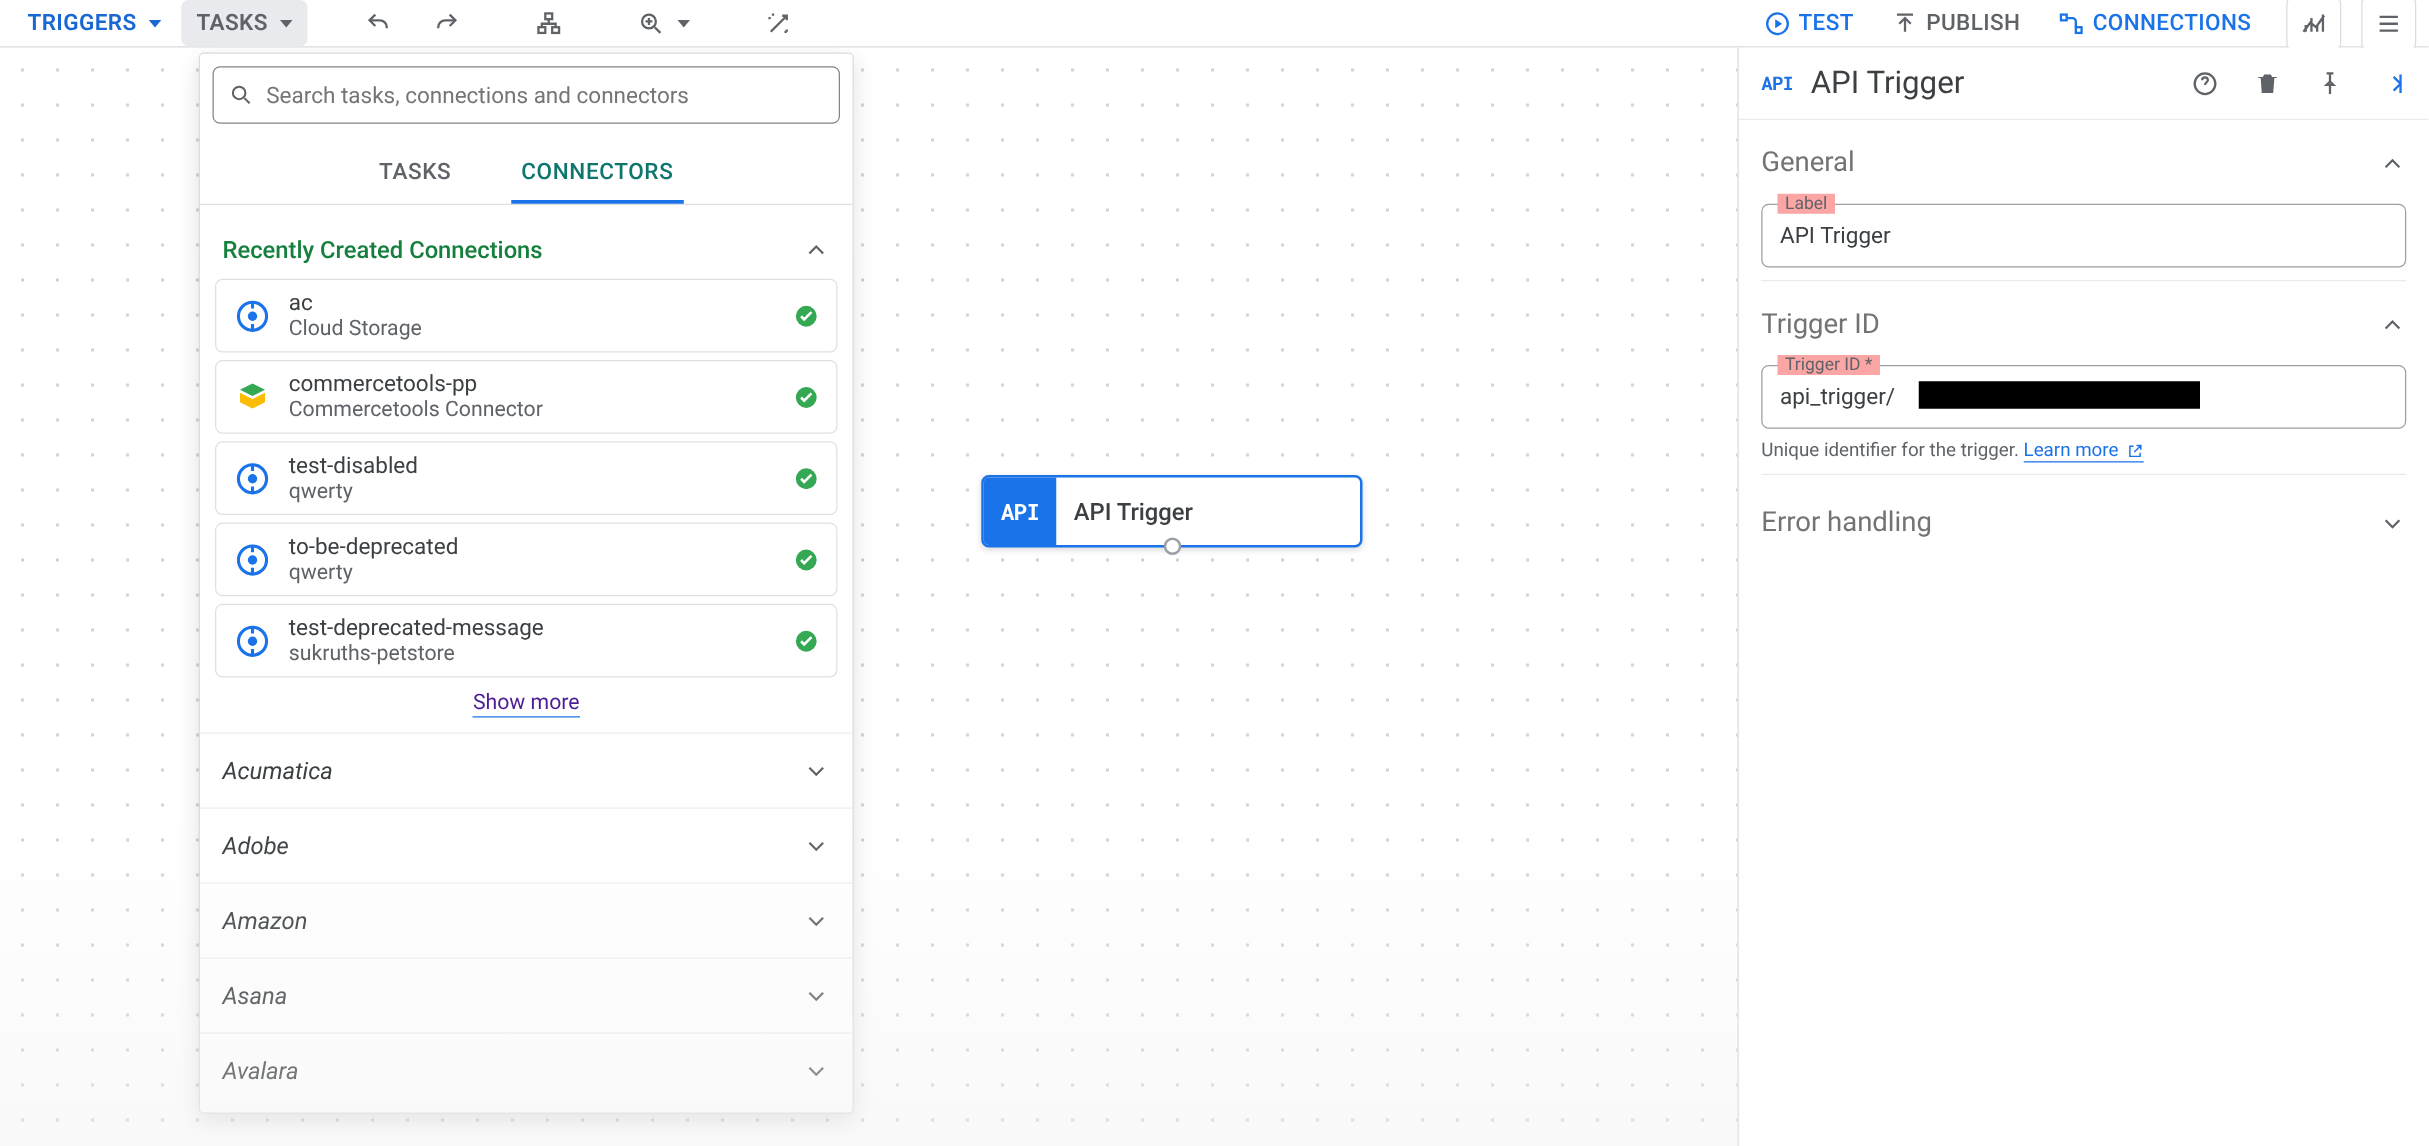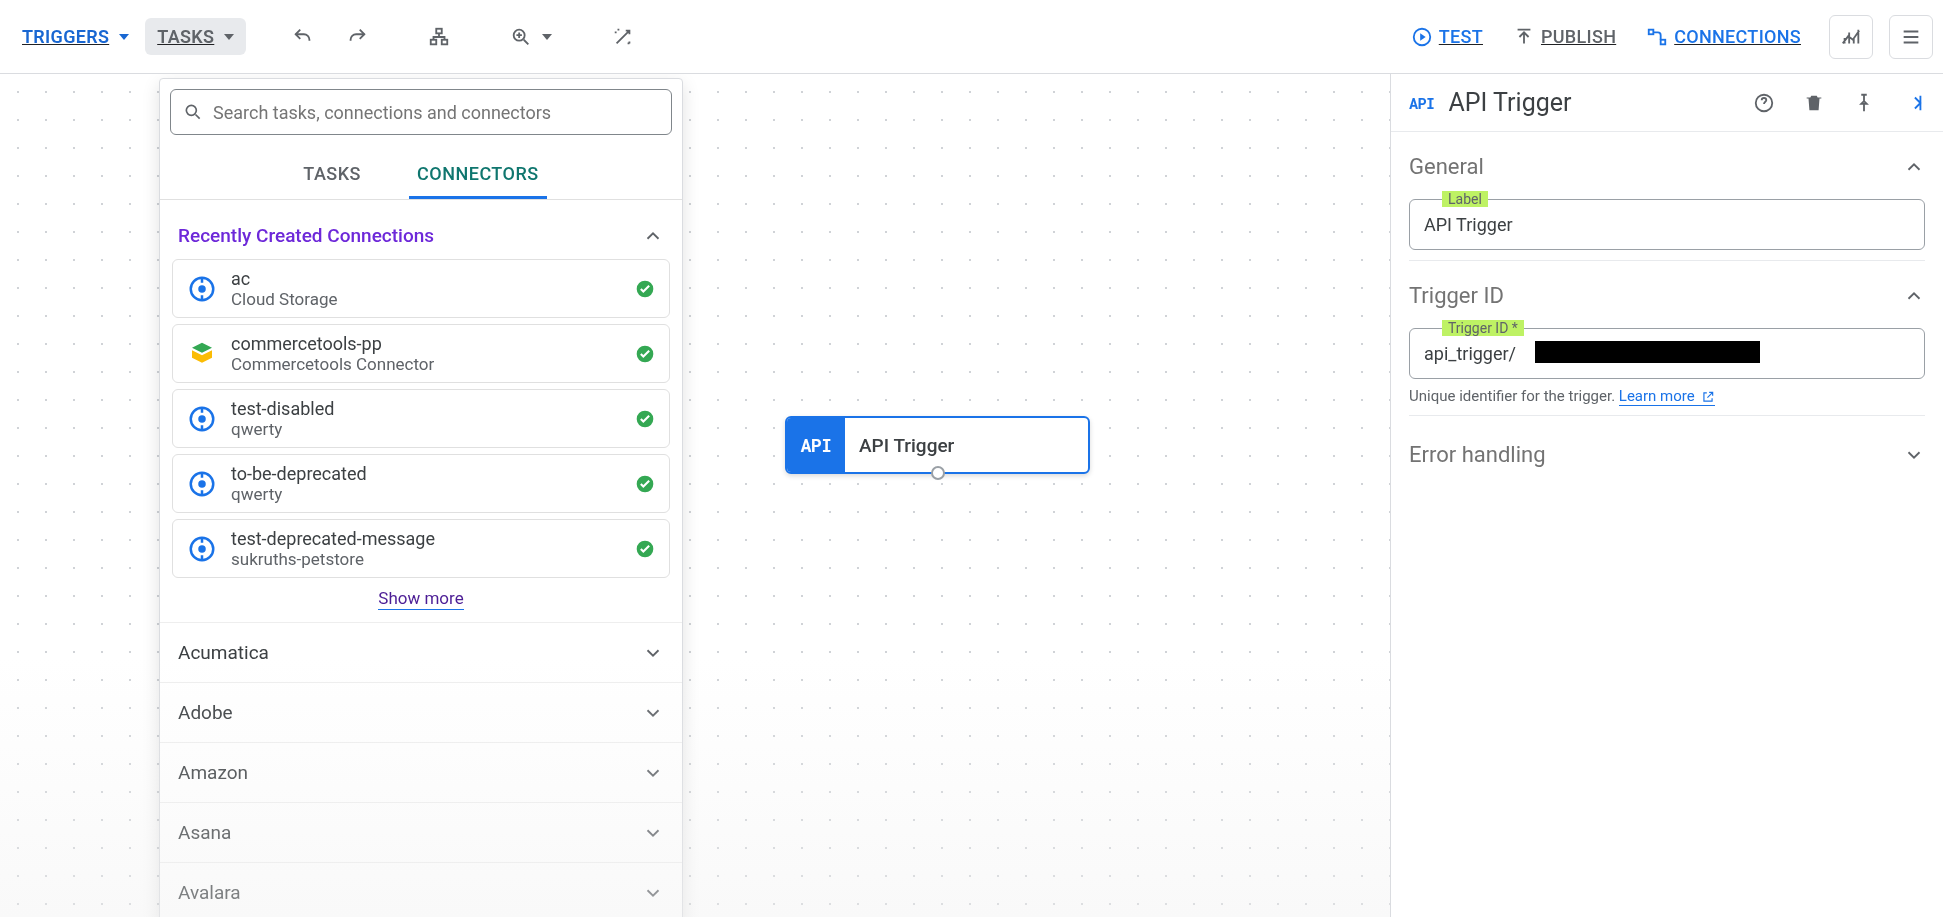--- a/index.html
+++ b/index.html
@@ -1,27 +1,26 @@
 <!DOCTYPE html>
 <html><head>
 <meta charset="utf-8">
 <style>
   * { box-sizing: border-box; margin: 0; padding: 0; font-family: 'Roboto', 'Helvetica Neue', Arial, sans-serif; }
   html, body { width: 100%; height: 100%; background: #fff; color: #202124; }
   body { display: flex; flex-direction: column; height: 917px; width: 1943px; overflow: hidden; }
 
   
   .toolbar {
-    height: 74px;
+    height: 38px;
     border-bottom: 1px solid #dadce0;
     display: flex;
     align-items: center;
     padding: 0 10px;
     gap: 4px;
-    text-decoration: underline;
   }
   .toolbar-left { display: flex; align-items: center; gap: 4px; }
   .toolbar-right { margin-left: auto; display: flex; align-items: center; gap: 6px; }
   .tb-btn {
     display: inline-flex; align-items: center; gap: 6px;
     padding: 8px 12px; border-radius: 6px; cursor: pointer;
     font-size: 18px; letter-spacing: 0.3px; color: #5f6368;
     border: none; background: transparent;
   }
   .tb-btn.pill { color: #1967d2; font-weight: 600; }
@@ -110,41 +109,41 @@
     color:#5f6368; cursor:pointer; font-weight:500;
     border-bottom: 3px solid transparent;
   }
   .tab.active { color:#0f766e; border-bottom-color:#1a73e8; }
 
   .panel-body { overflow-y:auto; padding: 8px 0 4px 0; }
   .section-header {
     display:flex; align-items:center; justify-content:space-between;
     padding: 16px 18px 12px 18px; cursor:pointer;
   }
-  .section-title { font-size: 19px; color:#6d28d9; font-weight:500; }
+  .section-title { font-size: 19px; color:#15803d; font-weight:500; }
   .chev { width:22px; height:22px; color:#5f6368; }
   .conn-list { padding: 0 12px; display:flex; flex-direction:column; gap:6px; }
   .conn-item {
     border: 1px solid #e0e0e0; border-radius: 6px;
     display:flex; align-items:center; gap:14px;
     padding: 8px 14px; cursor:pointer;
   }
   .conn-icon {
     width: 30px; height: 30px; display:flex; align-items:center; justify-content:center;
   }
   .conn-text { flex:1; }
   .conn-name { font-size: 18px; color:#3c4043; }
   .conn-sub  { font-size: 17px; color:#5f6368; }
   .conn-status { width:20px; height:20px; }
   .show-more { text-align:center; padding: 10px 0 14px 0; }
   .show-more a { color:#4c1d95; font-size:17px; text-decoration:none; border-bottom:1px solid #1a73e8; padding-bottom:1px; cursor:pointer;}
   .vendor-row {
     display:flex; align-items:center; justify-content:space-between;
     padding: 18px 18px; border-top:1px solid #eee; cursor:pointer;
-    font-size: 19px; color:#3c4043;
+    font-size: 19px; color:#3c4043;font-style:italic;
   }
 
   
   .side {
     width: 553px; border-left:1px solid #dadce0; background:#fff;
     display:flex; flex-direction:column;
   }
   .side-header {
     display:flex; align-items:center; gap:14px;
     padding: 14px 18px; border-bottom:1px solid #e8eaed;
@@ -161,21 +160,21 @@
     border-bottom: 1px solid #e8eaed;
   }
   .sect:last-child { border-bottom:none; }
   .sect-head { display:flex; align-items:center; justify-content:space-between; }
   .sect-h { font-size: 22px; color:#737373; }
   .field {
     position: relative; margin-top: 20px;
     border:1px solid #9aa0a6; border-radius:6px;
   }
   .field-label {
-    position:absolute; top:-9px; left:32px; background:#bef264;
+    position:absolute; top:-9px; left:12px; background:#fca5a5;
     font-size:14px; color:#5f6368; padding:0 6px;
   }
   .field input, .field textarea {
     width:100%; border:none; outline:none; background:transparent;
     padding: 14px 14px; font-size:18px; color:#3c4043;
     resize: none;
   }
   .field textarea { height: 66px; }
   .field.redact .redact-bar {
     position:absolute; top:12px; left:125px; width:225px; height:22px; background:#000;

